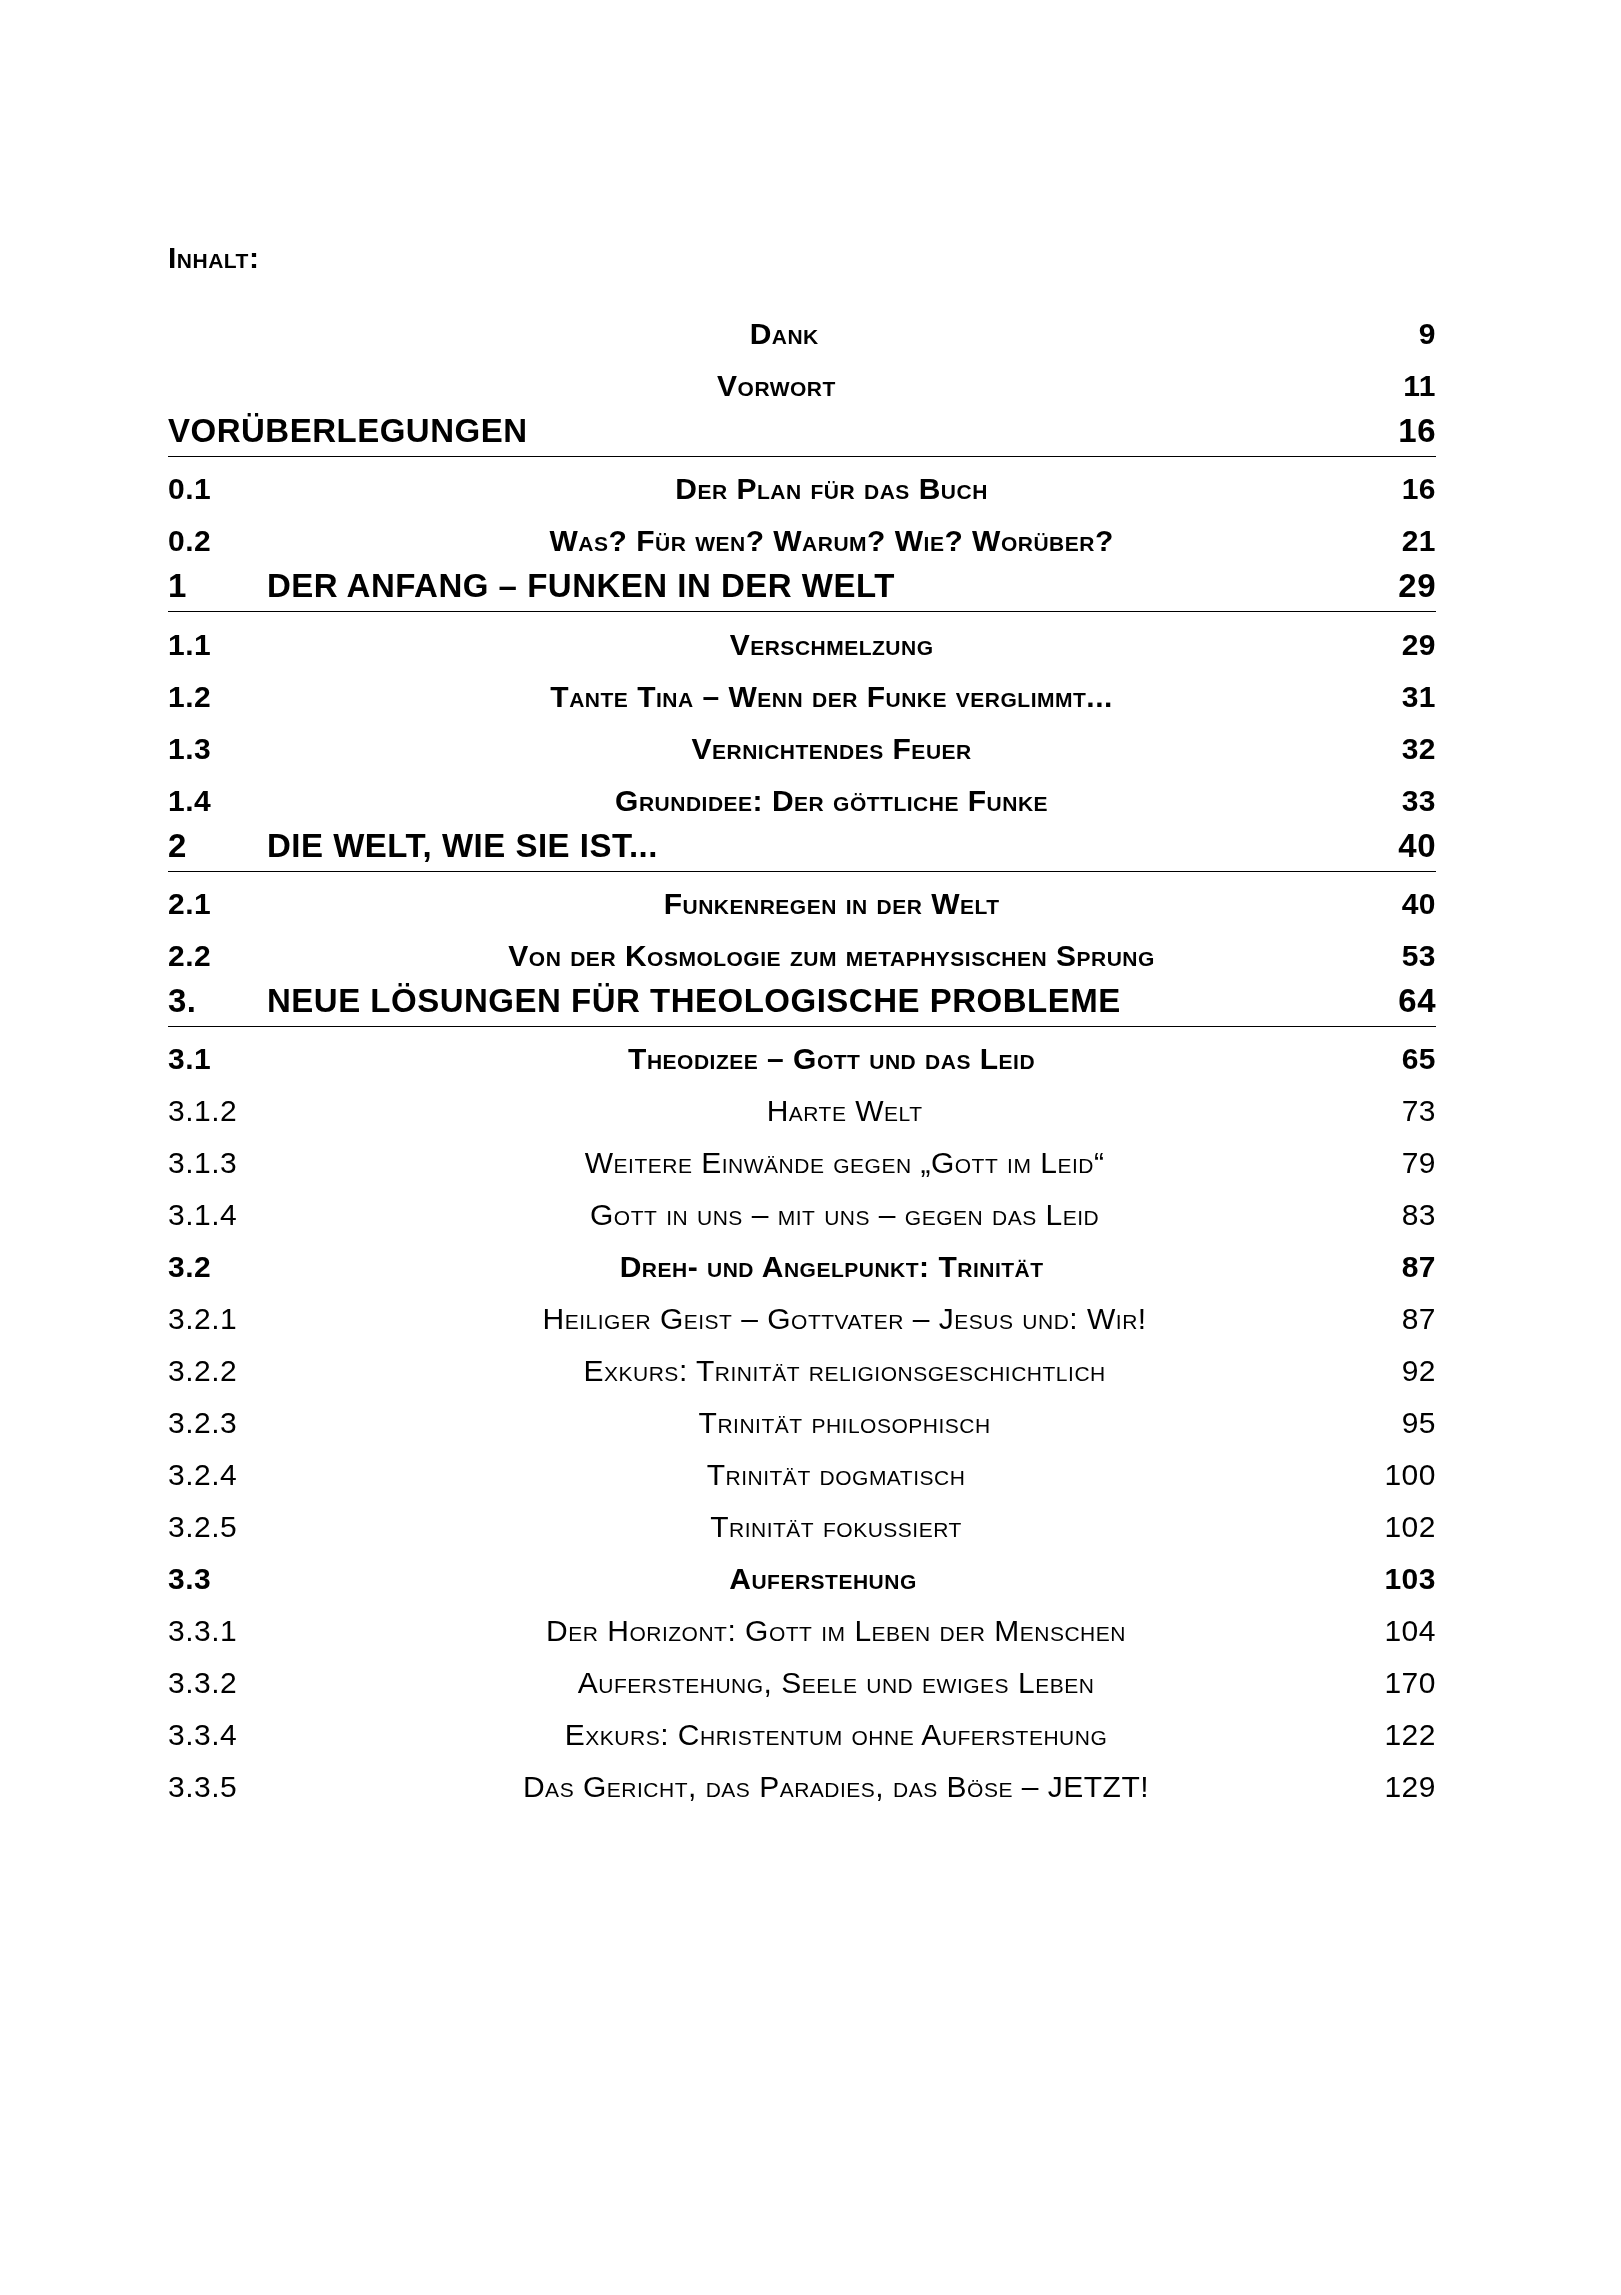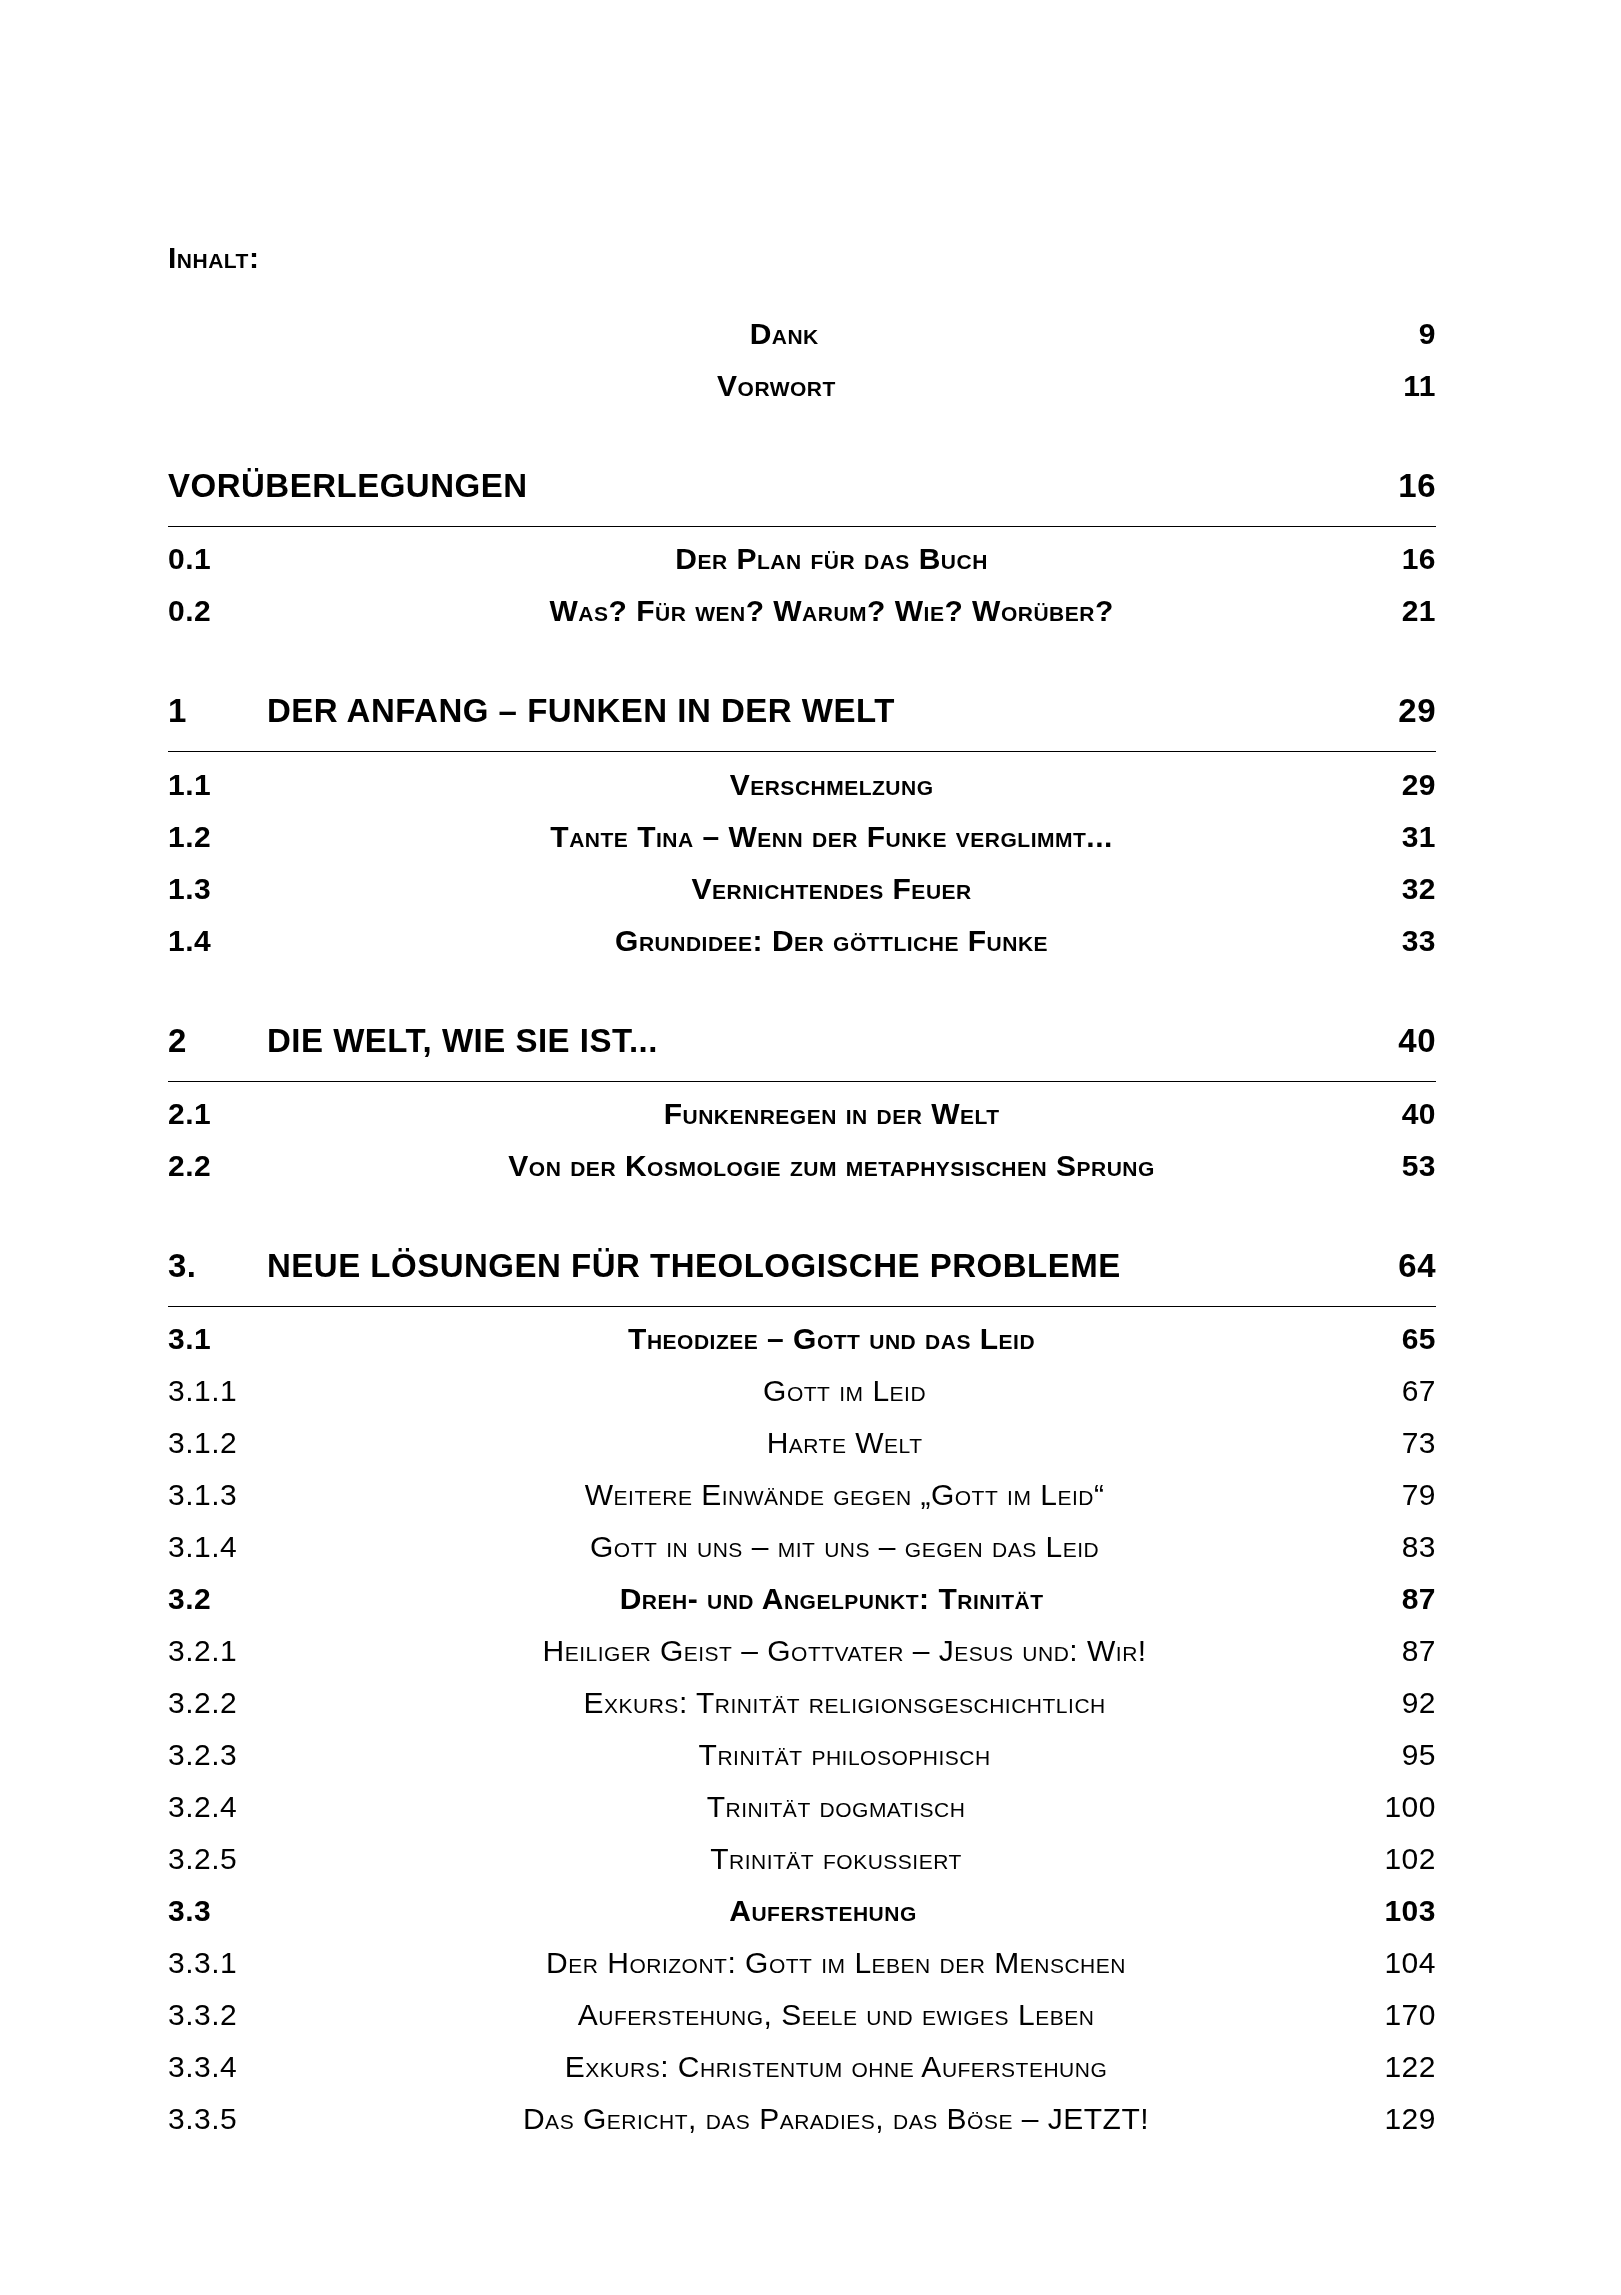--- a/index.html
+++ b/index.html
@@ -58,23 +58,22 @@
   
   .row.front .title { flex: 1 1 auto; }
   
   .heading {
     display: flex;
     align-items: baseline;
     font-size: 33px;
     font-weight: bold;
     line-height: 1.15;
     letter-spacing: 0.5px;
-    margin-top: 55px;
     margin-bottom: 6.4px;
-    padding-bottom: 21px;
+    padding-bottom: 6px;
     border-bottom: 1.8px solid #000000;
     white-space: nowrap;
   }
   .heading .num { flex: 0 0 auto; width: 99px; }
   .heading .title { flex: 1 1 auto; }
   .heading .page-num { flex: 0 0 auto; margin-left: 18.4px; text-align: right; }
 </style>
 </head>
 <body>
 
@@ -164,25 +163,20 @@
     <span class="title">NEUE LÖSUNGEN FÜR THEOLOGISCHE PROBLEME</span>
     <span class="page-num">64</span>
   </div>
 
   <div class="row lvl2 bold">
     <span class="num">3.1</span>
     <span class="title">Theodizee – Gott und das Leid</span>
     <span class="page-num">65</span>
   </div>
 
-  <div class="row lvl3">
-    <span class="num">3.1.1</span>
-    <span class="title">Gott im Leid</span>
-    <span class="page-num">67</span>
-  </div>
 
   <div class="row lvl3">
     <span class="num">3.1.2</span>
     <span class="title">Harte Welt</span>
     <span class="page-num">73</span>
   </div>
 
   <div class="row lvl3">
     <span class="num">3.1.3</span>
     <span class="title">Weitere Einwände gegen „Gott im Leid“</span>

